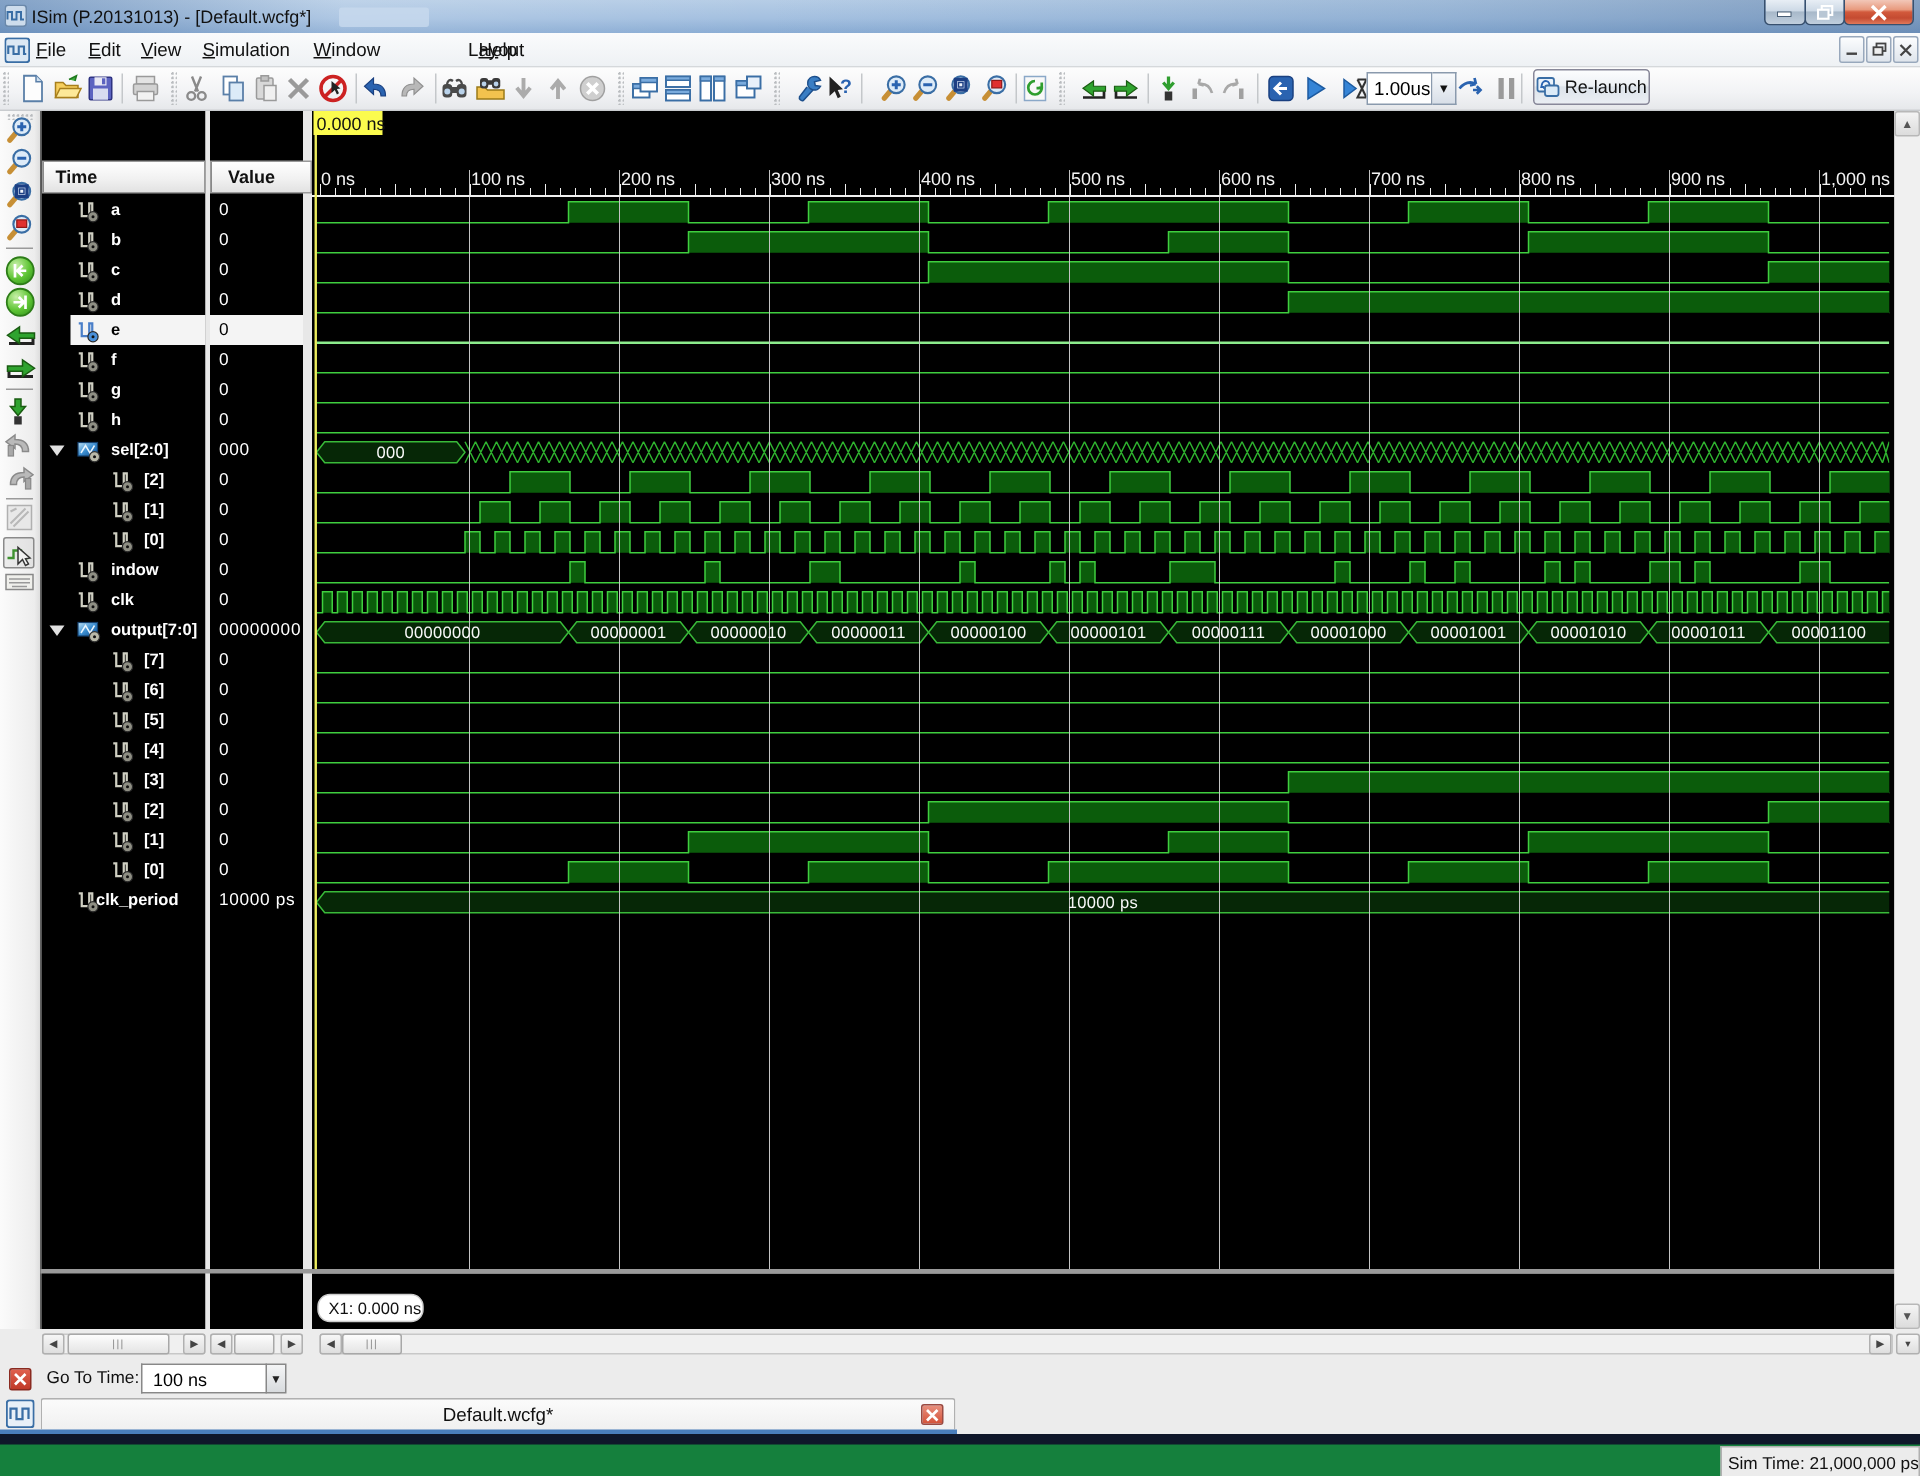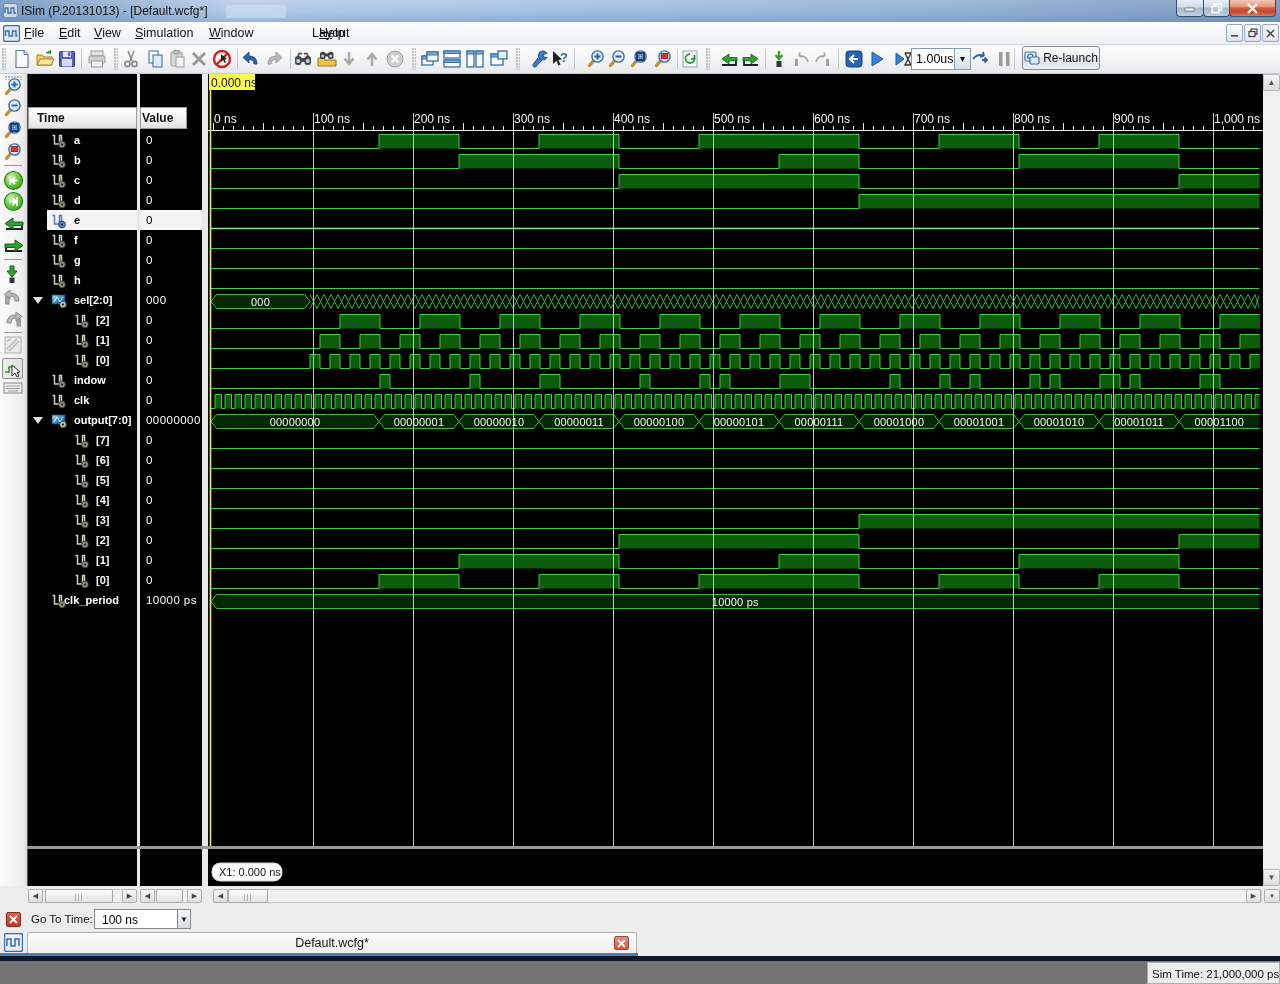--- a/index.html
+++ b/index.html
@@ -77,21 +77,21 @@
 
 #tabbar{position:absolute;left:0;top:931px;width:1280px;height:25px;background:#ececec;padding-left:11px;}
 #tabicon{position:absolute;left:4px;top:2px;}
 #tab{position:absolute;left:27px;top:1px;width:610px;height:21px;background:linear-gradient(180deg,#fbfbfb,#f0f0f0);
  border:1px solid #b0b0b0;border-bottom:none;border-radius:2px 2px 0 0;}
 #tabtxt{position:absolute;left:0;right:0;top:3px;text-align:center;font-size:12.5px;color:#111;}
 #tabx{position:absolute;right:7px;top:3px;width:15px;height:14px;border:1px solid #9a4a42;border-radius:2px;
  background:linear-gradient(180deg,#e8907e,#d4533a);display:flex;align-items:center;justify-content:center;}
 #tabline{position:absolute;left:0px;top:22px;width:638px;height:3px;background:#4a7ebb;}
 
-#statusbar{position:absolute;left:0;top:956px;width:1280px;height:28px;background:#737373;border-top:5px solid #0f172a;}
+#statusbar{position:absolute;left:0;top:956px;width:1280px;height:28px;background:#15803d;border-top:7px solid #0f172a;}
 #simtime{position:absolute;left:1147px;top:1px;width:133px;height:22px;border:1px solid #b0b0b0;font-size:11.5px;color:#111;
  padding:5px 0 0 4px;background:#ececec;white-space:nowrap;overflow:hidden;}
 </style></head><body>
 <div id="win">
  <div id="titlebar">
   <div id="titleicon"><svg width="15" height="15" viewBox="0 0 15 15">
           <rect x="0.5" y="0.5" width="14" height="14" rx="2" fill="#cddcec" stroke="#6a88aa"></rect>
           <path d="M2,10 V5 H5 V10 H8 V5 H11 V10 H13" fill="none" stroke="#3a6ea5" stroke-width="1.3"></path>
         </svg></div>
   <div id="titletxt">ISim (P.20131013) - [Default.wcfg*]</div>
@@ -739,21 +739,21 @@
         <text x="906" y="49" class="rl">900 ns</text>
         <text x="1006" y="49" class="rl">1,000 ns</text>
         <line x1="2.5" y1="16" x2="2.5" y2="772" stroke="#eded5e" stroke-width="1.6"></line>
         <rect x="1" y="0" width="46" height="16" fill="#fbfb4e"></rect>
         <text x="3" y="12.5" class="yl">0.000 ns</text>
         <rect x="4" y="789" width="70" height="18" rx="8" fill="#ffffff" stroke="#cccccc"></rect>
         <text x="11" y="802" class="tt">X1: 0.000 ns</text>
       </svg></div>
  <div style="position:absolute;left:27px;top:846px;width:181px;height:3px;background:#9a9a9a;"></div>
  <div class="hdr" style="left:28px;width:109px;">Time</div>
- <div class="hdr" style="left:140px;width:47px;padding-left:1px;">Value</div>
+ <div class="hdr" style="left:140px;width:68px;padding-left:11px;">Value</div>
  <div class="ric" style="left:51px;top:132px;"><svg width="17" height="17" viewBox="0 0 17 17">
         <path d="M1.5,3.5 H3.5 V12 H8.5 V3.5 H10.5 V10" fill="none" stroke="#cfcfc2" stroke-width="1.5"></path>
         <circle cx="11" cy="12.5" r="3.4" fill="#8f8f84" stroke="#2a2a2a" stroke-width="0.8"></circle>
         <circle cx="11" cy="12.5" r="1" fill="#111"></circle>
       </svg></div>
     <div class="rtx" style="left:74px;top:130px;">a</div>
     <div class="rvl" style="top:130px;">0</div>
     <div class="ric" style="left:51px;top:152px;"><svg width="17" height="17" viewBox="0 0 17 17">
         <path d="M1.5,3.5 H3.5 V12 H8.5 V3.5 H10.5 V10" fill="none" stroke="#cfcfc2" stroke-width="1.5"></path>
         <circle cx="11" cy="12.5" r="3.4" fill="#8f8f84" stroke="#2a2a2a" stroke-width="0.8"></circle>

